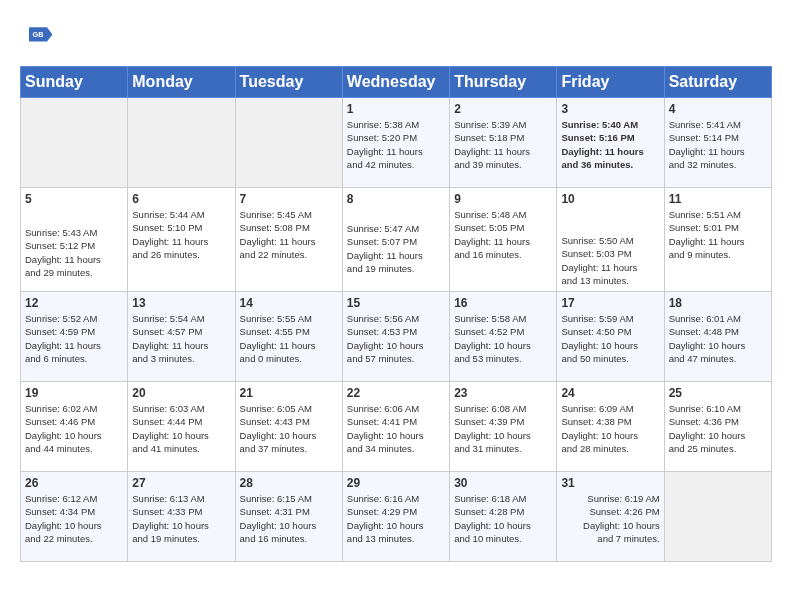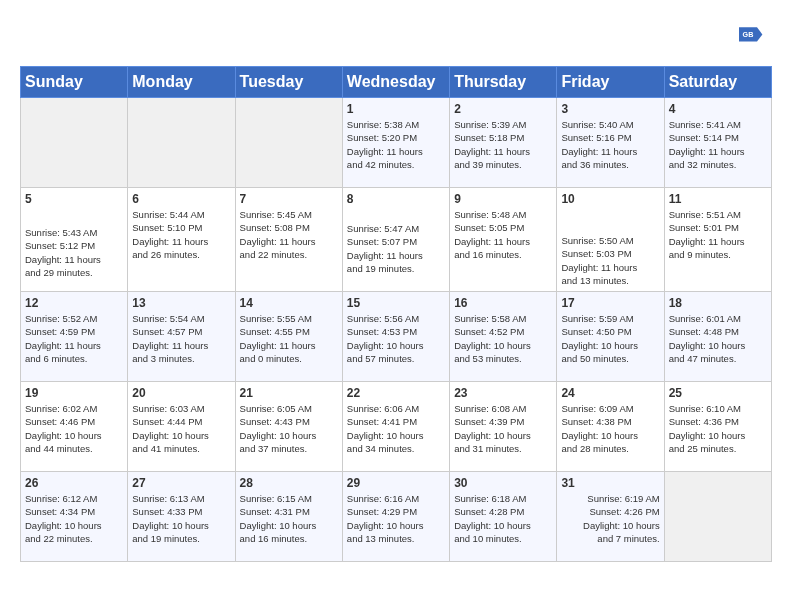--- a/index.html
+++ b/index.html
@@ -5,21 +5,21 @@
     * { box-sizing: border-box; margin: 0; padding: 0; }
     body {
       font-family: Arial, sans-serif;
       background: #fff;
       width: 792px;
       min-height: 612px;
       padding: 20px;
     }
     .header {
       display: flex;
-      justify-content: flex-end;
+      justify-content: flex-start;
       align-items: flex-start;
       margin-bottom: 10px;
     }
     .logo {
       display: flex;
       align-items: center;
       gap: 6px;
     }
     .logo-text {
       font-size: 14px;
@@ -134,21 +134,21 @@
         </td>
         <td>
           <span class="day-num">2</span>
           <div class="day-info" style="white-space: pre-line;">Sunrise: 5:39 AM
 Sunset: 5:18 PM
 Daylight: 11 hours
 and 39 minutes.</div>
         </td>
         <td>
           <span class="day-num">3</span>
-          <div class="day-info" style="white-space: pre-line;">Sunrise: 5:40 AM
+          <div class="day-info" style="white-space: pre-line; font-weight: bold;">Sunrise: 5:40 AM
 Sunset: 5:16 PM
 Daylight: 11 hours
 and 36 minutes.</div>
         </td>
         <td>
           <span class="day-num">4</span>
           <div class="day-info" style="white-space: pre-line;">Sunrise: 5:41 AM
 Sunset: 5:14 PM
 Daylight: 11 hours
 and 32 minutes.</div>

